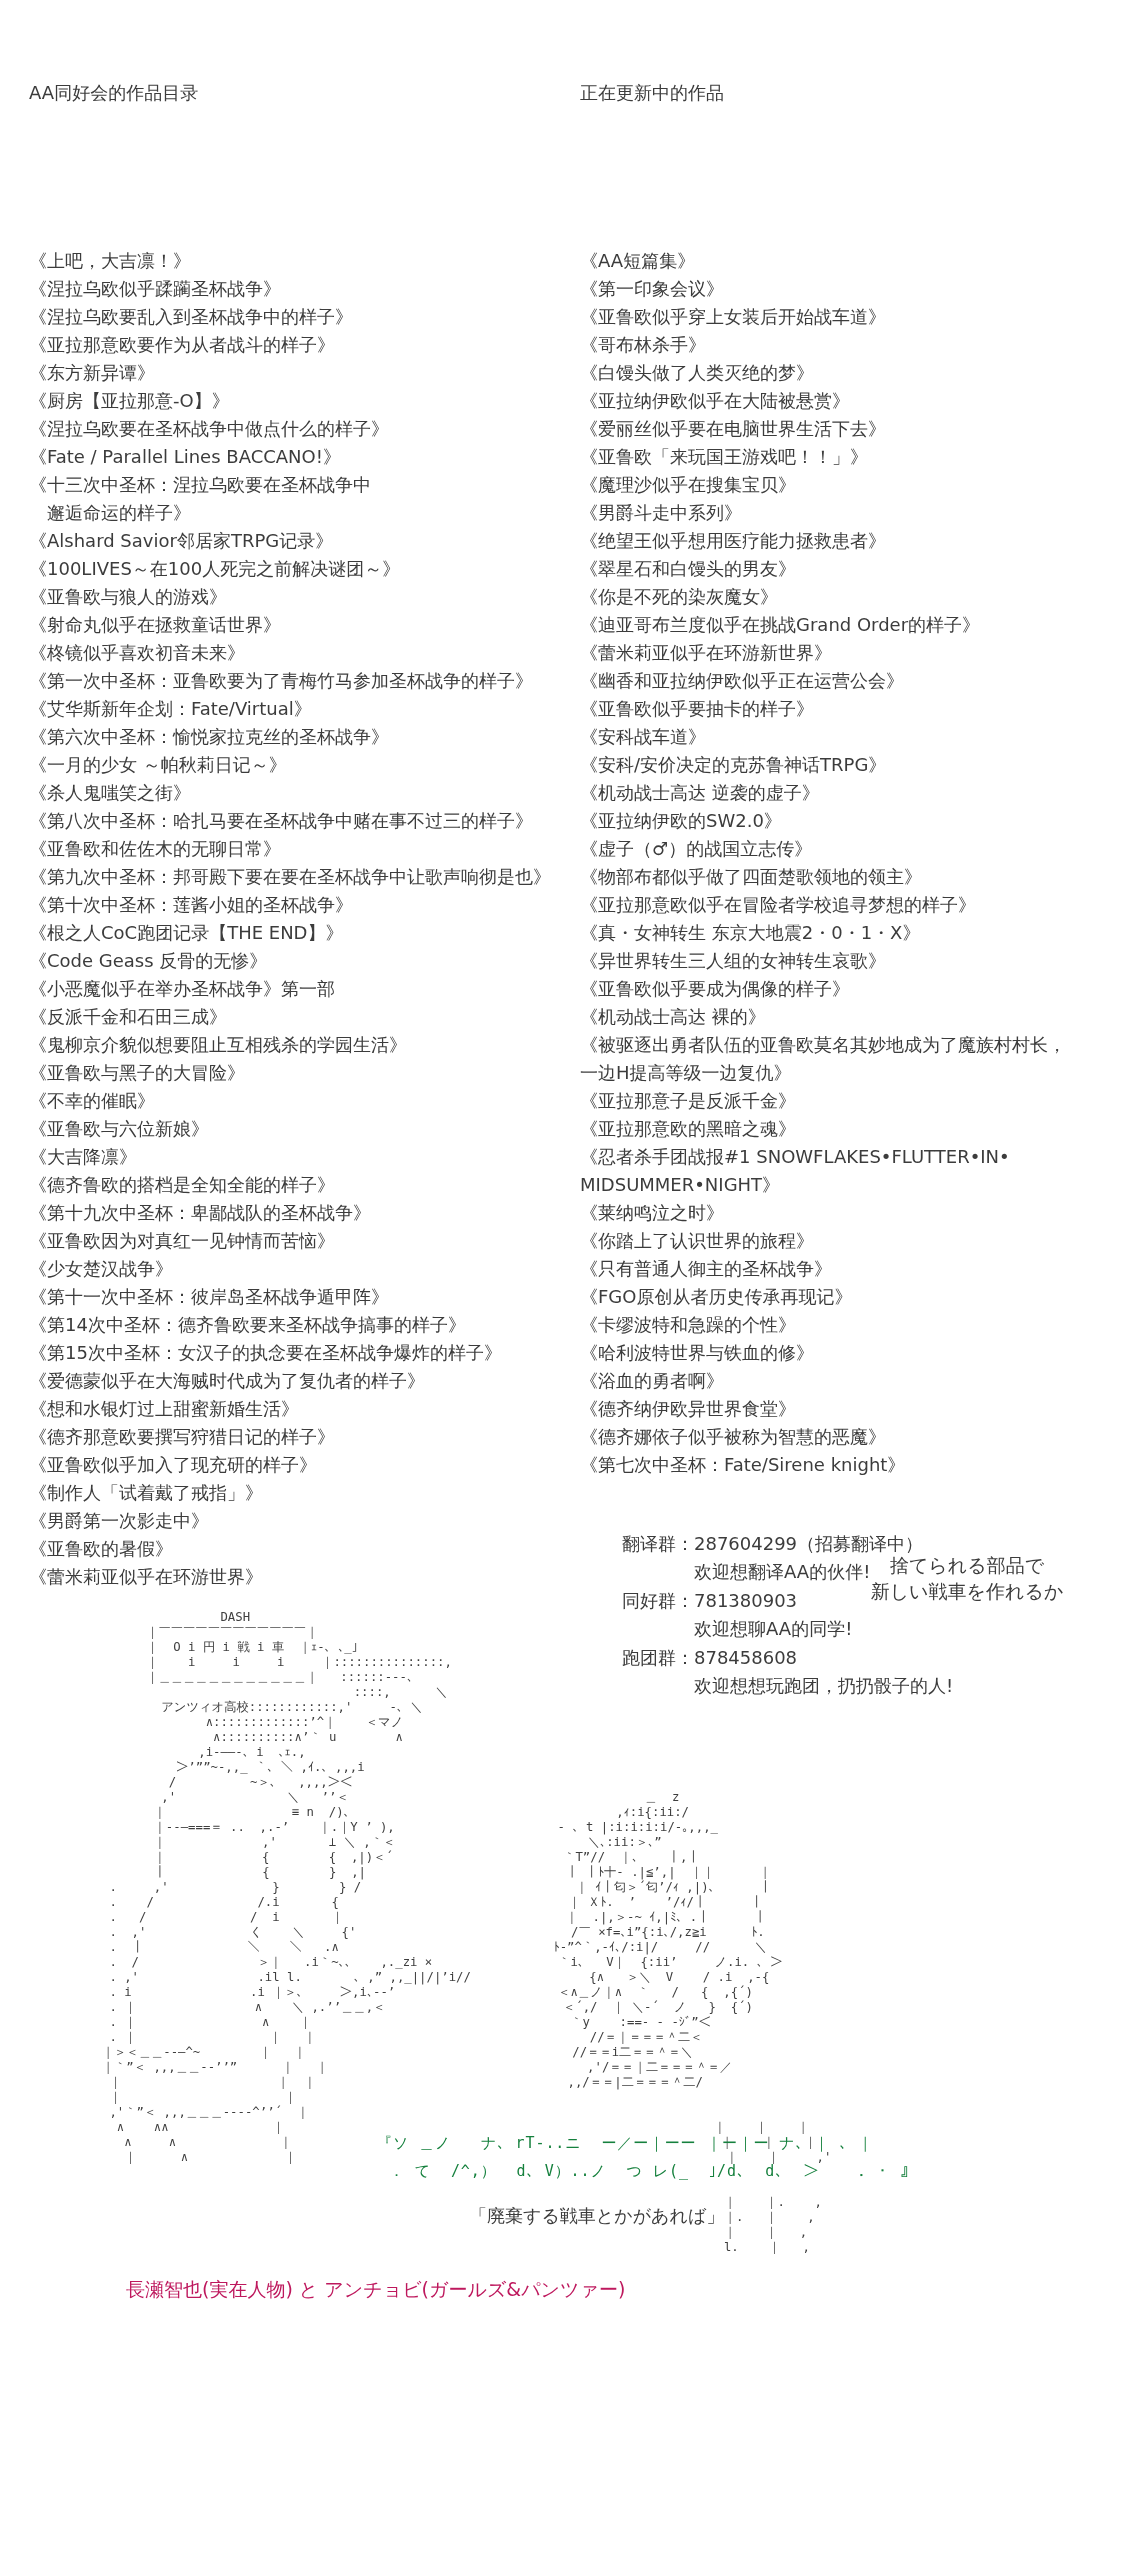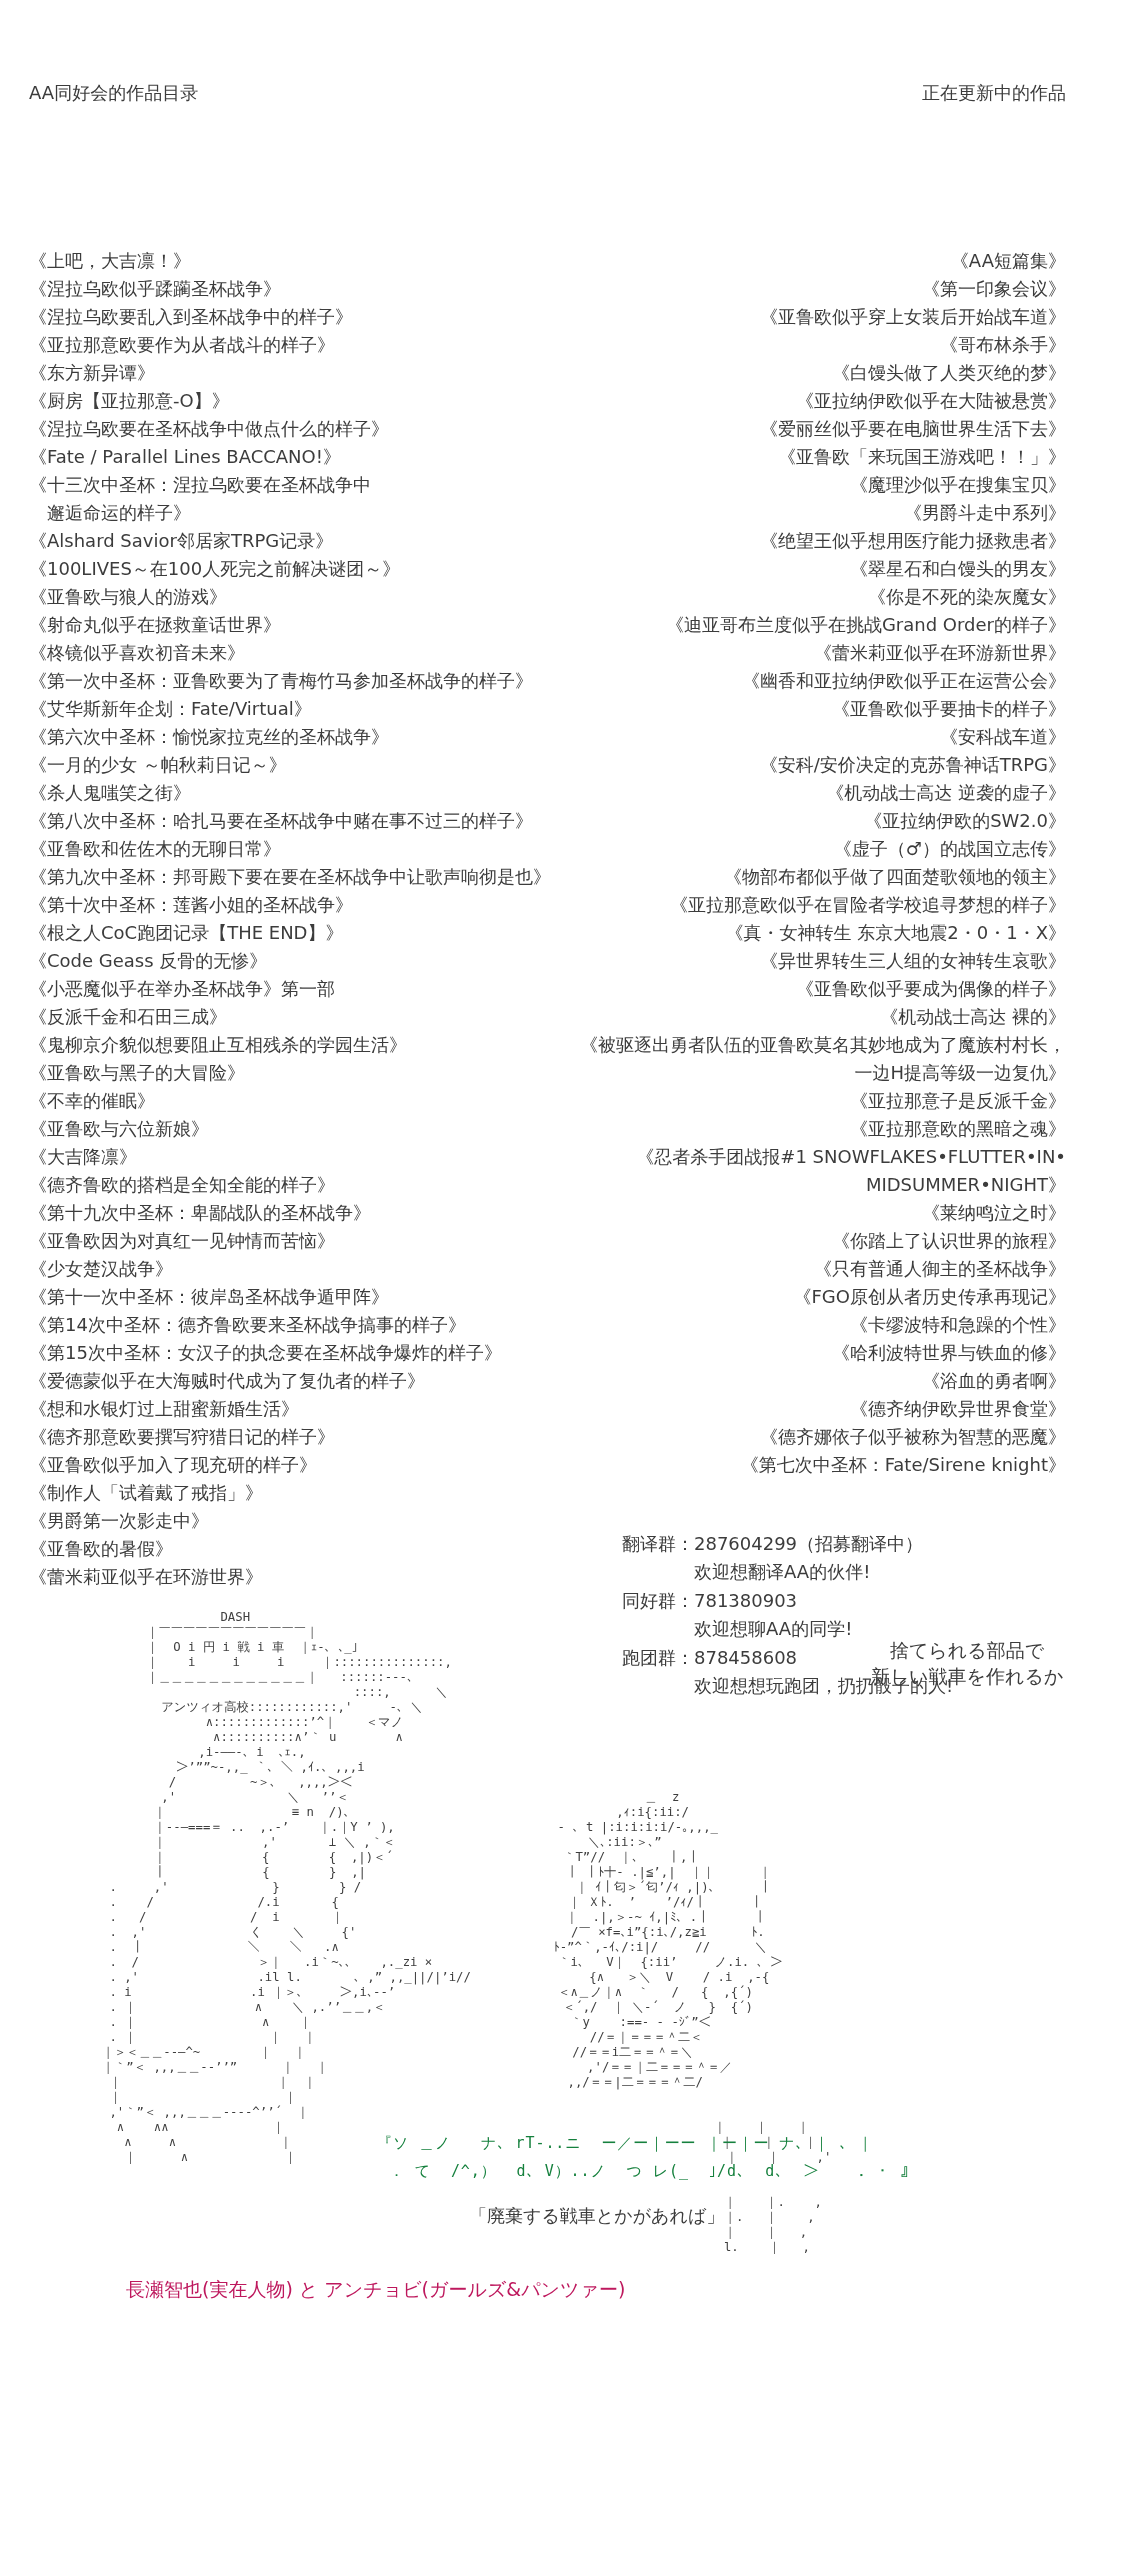--- a/index.html
+++ b/index.html
@@ -9,34 +9,34 @@
     font-family:"DejaVu Sans",sans-serif;
     color:#3c3c3c;
     overflow:hidden;
   }
   .col{
     position:absolute;top:23px;
     font-size:18px;line-height:28px;
     white-space:pre;
   }
   .col-left{left:29px;}
-  .col-right{left:580px;text-align:right;}
+  .col-right{left:580px;}
   .line{white-space:pre;}
   .groups{
     position:absolute;left:590px;top:1388px;
     font-size:18px;line-height:28.4px;white-space:pre;margin-left:32px;
   }
   .aa{
     position:absolute;left:90px;top:1598px;margin:12px;
     font-family:"DejaVu Sans Mono",monospace;
     font-size:12.3px;line-height:15px;
     color:#3e3e3e;white-space:pre;
   }
   .aa-caption-right{
-    position:absolute;left:801px;top:1638px;width:332px;
+    position:absolute;left:801px;top:1553px;width:332px;
     text-align:center;font-size:19px;line-height:25.6px;color:#3c3c3c;
   }
   .speech{
     position:absolute;
     font-family:"DejaVu Sans Mono",monospace;
     font-size:15px;letter-spacing:0.9px;color:#15803d;white-space:pre;
   }
   #speech1{left:377px;top:2134px;}
   #speech2{left:389px;top:2162px;}
   .aa-quote{

